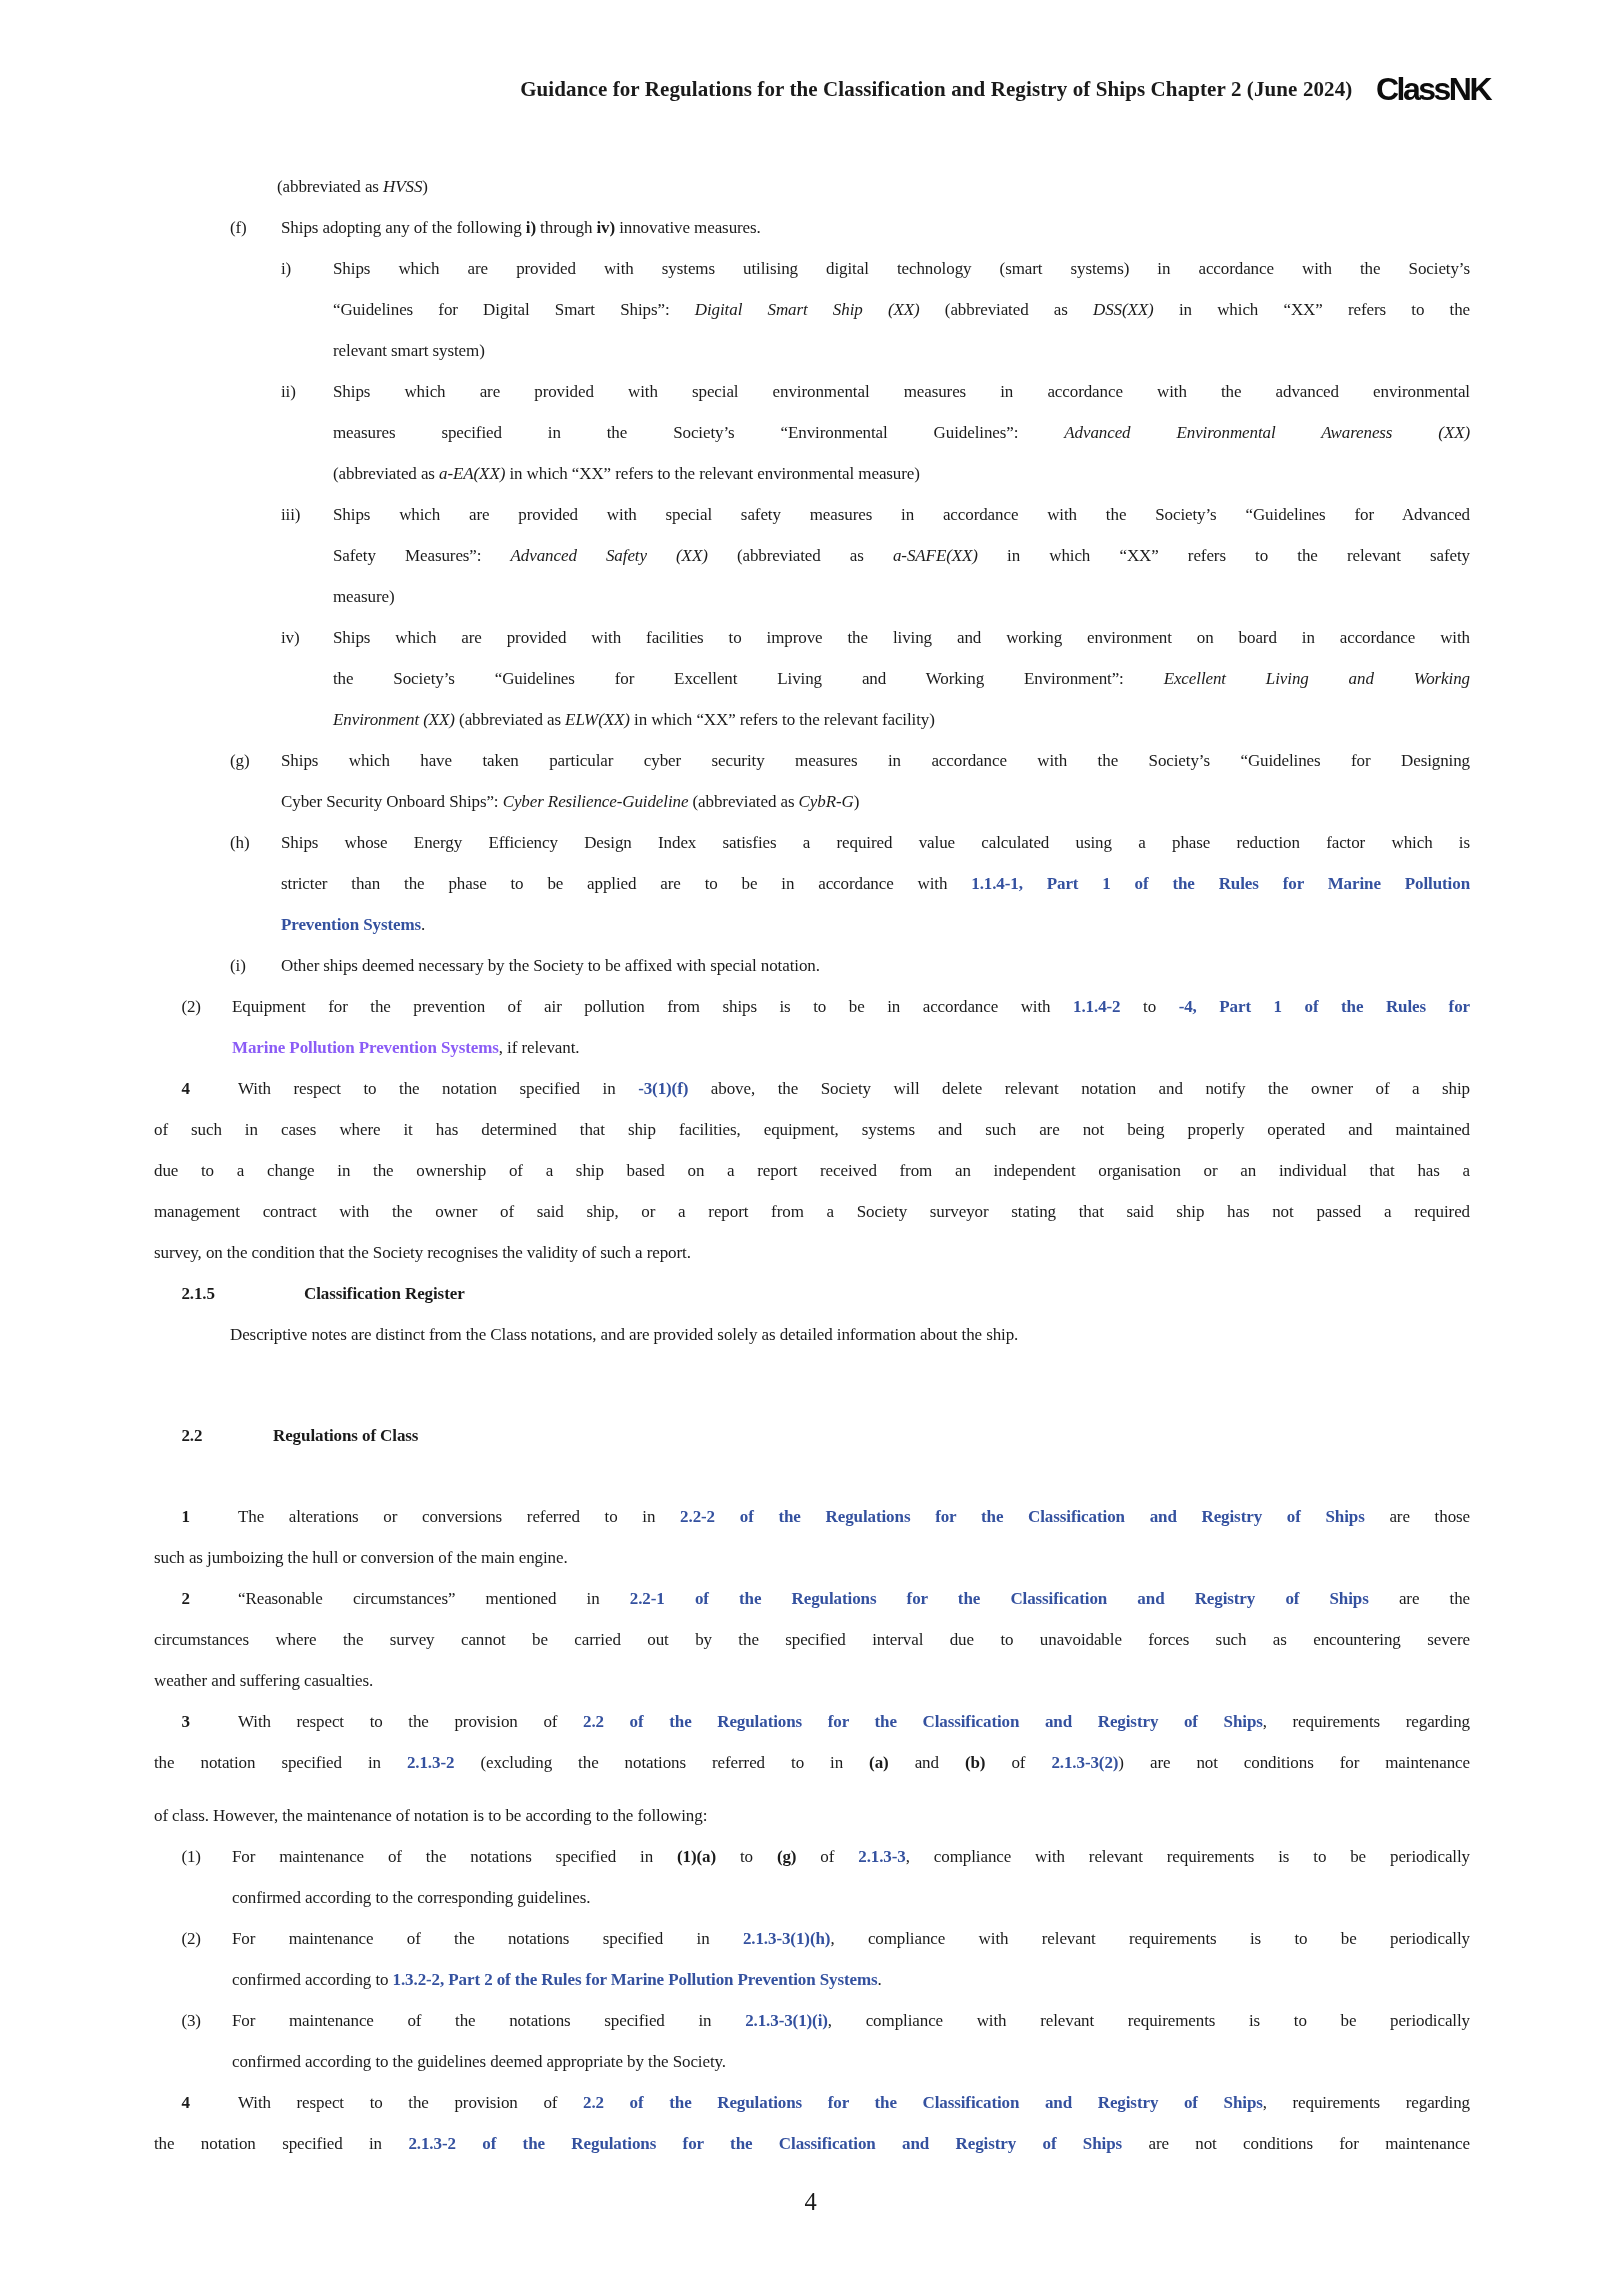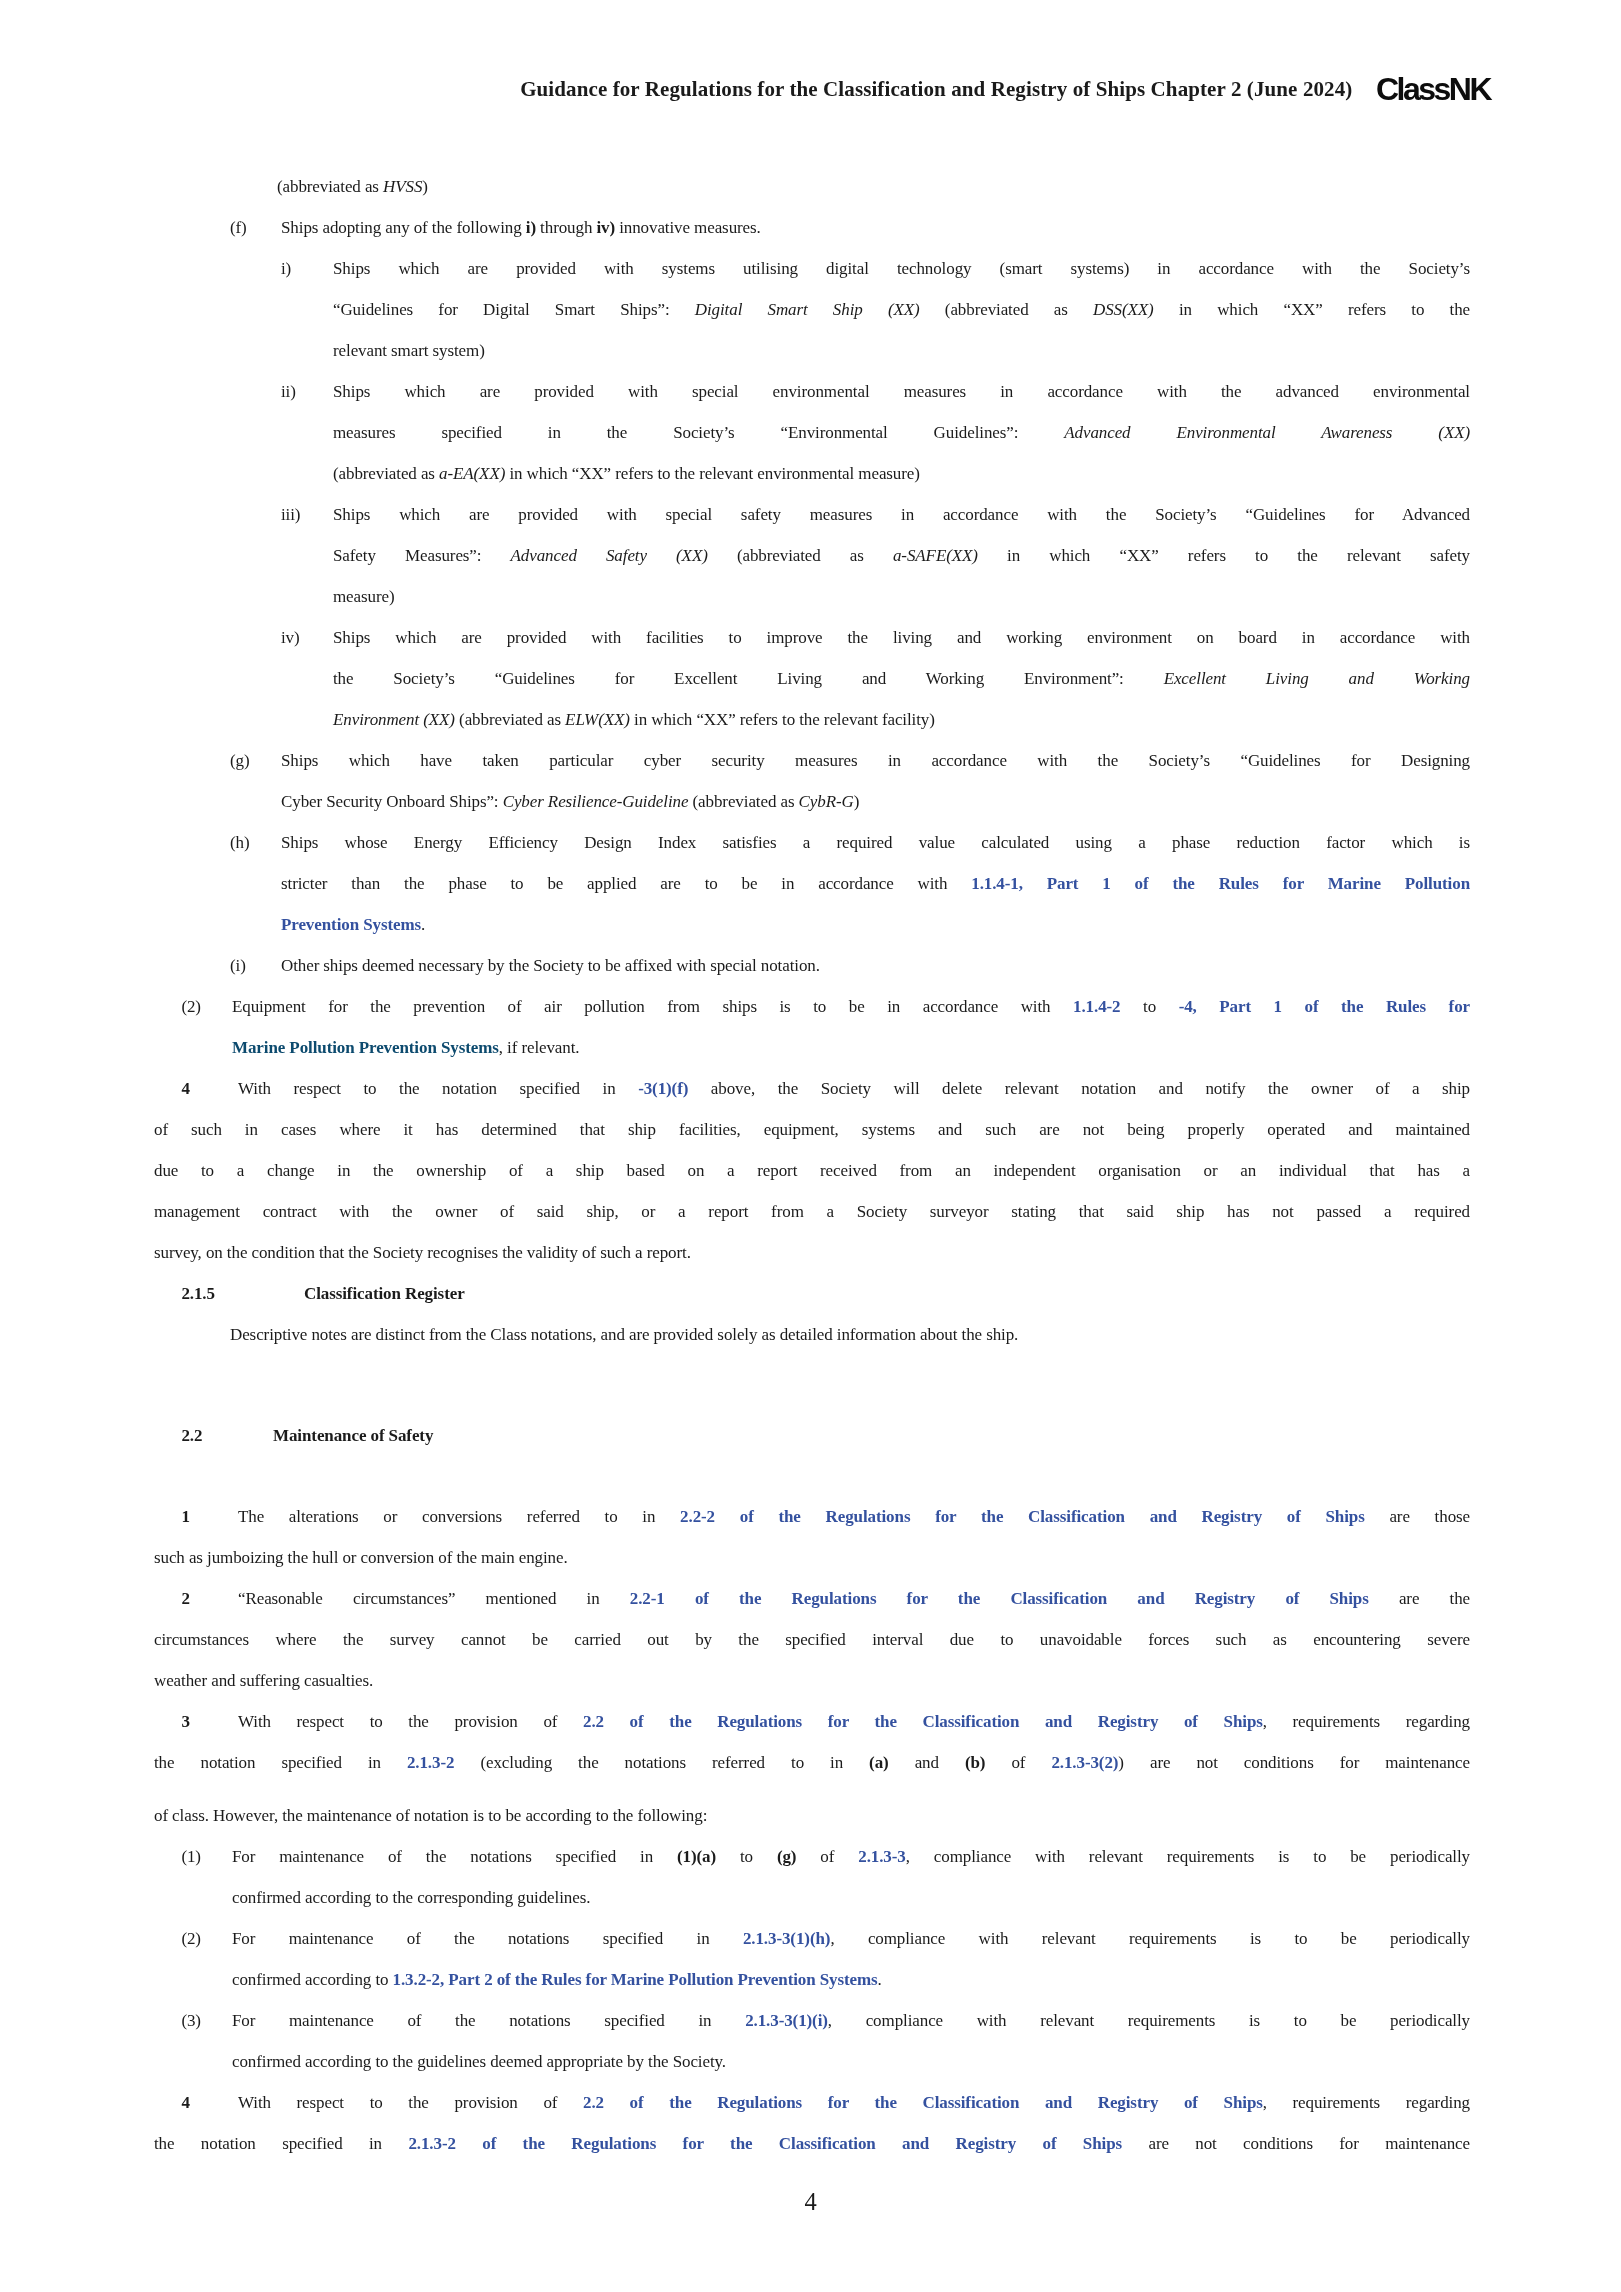--- a/index.html
+++ b/index.html
@@ -70,29 +70,29 @@
       <div class="line jst" style="padding-left: 179px;"><span class="lab" style="left: 127px;">iv)</span><span class="r">Ships which are provided with facilities to improve the living and working environment on board in accordance with</span></div>
       <div class="line jst" style="padding-left: 179px;"><span class="r">the Society’s “Guidelines for Excellent Living and Working Environment”: </span><span class="i">Excellent Living and Working</span></div>
       <div class="line lft" style="padding-left: 179px;"><span class="i">Environment (XX)</span><span class="r"> (abbreviated as </span><span class="i">ELW(XX)</span><span class="r"> in which “XX” refers to the relevant facility)</span></div>
       <div class="line jst" style="padding-left: 127px;"><span class="lab" style="left: 76px;">(g)</span><span class="r">Ships which have taken particular cyber security measures in accordance with the Society’s “Guidelines for Designing</span></div>
       <div class="line lft" style="padding-left: 127px;"><span class="r">Cyber Security Onboard Ships”: </span><span class="i">Cyber Resilience-Guideline</span><span class="r">  (abbreviated as </span><span class="i">CybR-G</span><span class="r">)</span></div>
       <div class="line jst" style="padding-left: 127px;"><span class="lab" style="left: 76px;">(h)</span><span class="r">Ships whose Energy Efficiency Design Index satisfies a required value calculated using a phase reduction factor which is</span></div>
       <div class="line jst" style="padding-left: 127px;"><span class="r">stricter than the phase to be applied are to be in accordance with </span><span class="lk" style="color: rgb(52, 81, 159);">1.1.4-1, Part 1 of the Rules for Marine Pollution</span></div>
       <div class="line lft" style="padding-left: 127px;"><span class="lk" style="color: rgb(52, 81, 159);">Prevention Systems</span><span class="r">.</span></div>
       <div class="line lft" style="padding-left: 127px;"><span class="lab" style="left: 76px;">(i)</span><span class="r">Other ships deemed necessary by the Society to be affixed with special notation.</span></div>
       <div class="line jst" style="padding-left: 78px;"><span class="lab" style="left: 27.4px;">(2)</span><span class="r">Equipment for the prevention of air pollution from ships is to be in accordance with </span><span class="lk" style="color: rgb(52, 81, 159);">1.1.4-2</span><span class="r"> to </span><span class="lk" style="color: rgb(52, 81, 159);">-4, Part 1 of the Rules for</span></div>
-      <div class="line lft" style="padding-left: 78px;"><span class="lk" style="color: #0c4a6e;">Marine Pollution Prevention Systems</span><span class="r">, if relevant.</span></div>
+      <div class="line lft" style="padding-left: 78px;"><span class="lk" style="color: #8b5cf6;">Marine Pollution Prevention Systems</span><span class="r">, if relevant.</span></div>
       <div class="line jst" style="padding-left: 84px;"><span class="lab b" style="left: 27.4px;">4</span><span class="r">With respect to the notation specified in </span><span class="lk" style="color: rgb(52, 81, 159);">-3(1)(f)</span><span class="r"> above, the Society will delete relevant notation and notify the owner of a ship</span></div>
       <div class="line jst" style="padding-left: 0px;"><span class="r">of such in cases where it has determined that ship facilities, equipment, systems and such are not being properly operated and maintained</span></div>
       <div class="line jst" style="padding-left: 0px;"><span class="r">due to a change in the ownership of a ship based on a report received from an independent organisation or an individual that has a</span></div>
       <div class="line jst" style="padding-left: 0px;"><span class="r">management contract with the owner of said ship, or a report from a Society surveyor stating that said ship has not passed a required</span></div>
       <div class="line lft" style="padding-left: 0px;"><span class="r">survey, on the condition that the Society recognises the validity of such a report.</span></div>
       <div class="line lft" style="padding-left: 150px;"><span class="lab b" style="left: 27.4px;">2.1.5</span><span class="b">Classification Register</span></div>
       <div class="line lft" style="padding-left: 76px;"><span class="r">Descriptive notes are distinct from the Class notations, and are provided solely as detailed information about the ship.</span></div>
-      <div class="line lft" style="padding-left: 119px; margin-top: 60px;"><span class="lab b" style="left: 27.4px;">2.2</span><span class="b">Maintenance of Safety</span></div>
+      <div class="line lft" style="padding-left: 119px; margin-top: 60px;"><span class="lab b" style="left: 27.4px;">2.2</span><span class="b">Regulations of Class</span></div>
       <div class="line jst" style="padding-left: 84px; margin-top: 40px;"><span class="lab b" style="left: 27.4px;">1</span><span class="r">The alterations or conversions referred to in </span><span class="lk" style="color: rgb(52, 81, 159);">2.2-2 of the Regulations for the Classification and Registry of Ships</span><span class="r"> are those</span></div>
       <div class="line lft" style="padding-left: 0px;"><span class="r">such as jumboizing the hull or conversion of the main engine.</span></div>
       <div class="line jst" style="padding-left: 84px;"><span class="lab b" style="left: 27.4px;">2</span><span class="r">“Reasonable circumstances” mentioned in </span><span class="lk" style="color: rgb(52, 81, 159);">2.2-1 of the Regulations for the Classification and Registry of Ships</span><span class="r"> are the</span></div>
       <div class="line jst" style="padding-left: 0px;"><span class="r">circumstances where the survey cannot be carried out by the specified interval due to unavoidable forces such as encountering severe</span></div>
       <div class="line lft" style="padding-left: 0px;"><span class="r">weather and suffering casualties.</span></div>
       <div class="line jst" style="padding-left: 84px;"><span class="lab b" style="left: 27.4px;">3</span><span class="r">With respect to the provision of </span><span class="lk" style="color: rgb(52, 81, 159);">2.2 of the Regulations for the Classification and Registry of Ships</span><span class="r">, requirements regarding</span></div>
       <div class="line jst" style="padding-left: 0px;"><span class="r">the notation specified in </span><span class="lk" style="color: rgb(52, 81, 159);">2.1.3-2</span><span class="r"> (excluding the notations referred to in </span><span class="b">(a)</span><span class="r"> and </span><span class="b">(b)</span><span class="r"> of </span><span class="lk" style="color: rgb(52, 81, 159);">2.1.3-3(2)</span><span class="r">) are not conditions for maintenance</span></div>
       <div class="line lft" style="padding-left: 0px; margin-top: 12px;"><span class="r">of class. However, the maintenance of notation is to be according to the following:</span></div>
       <div class="line jst" style="padding-left: 78px;"><span class="lab" style="left: 27.4px;">(1)</span><span class="r">For maintenance of the notations specified in </span><span class="b">(1)(a)</span><span class="r"> to </span><span class="b">(g)</span><span class="r"> of </span><span class="lk" style="color: rgb(52, 81, 159);">2.1.3-3</span><span class="r">, compliance with relevant requirements is to be periodically</span></div>
       <div class="line lft" style="padding-left: 78px;"><span class="r">confirmed according to the corresponding guidelines.</span></div>

